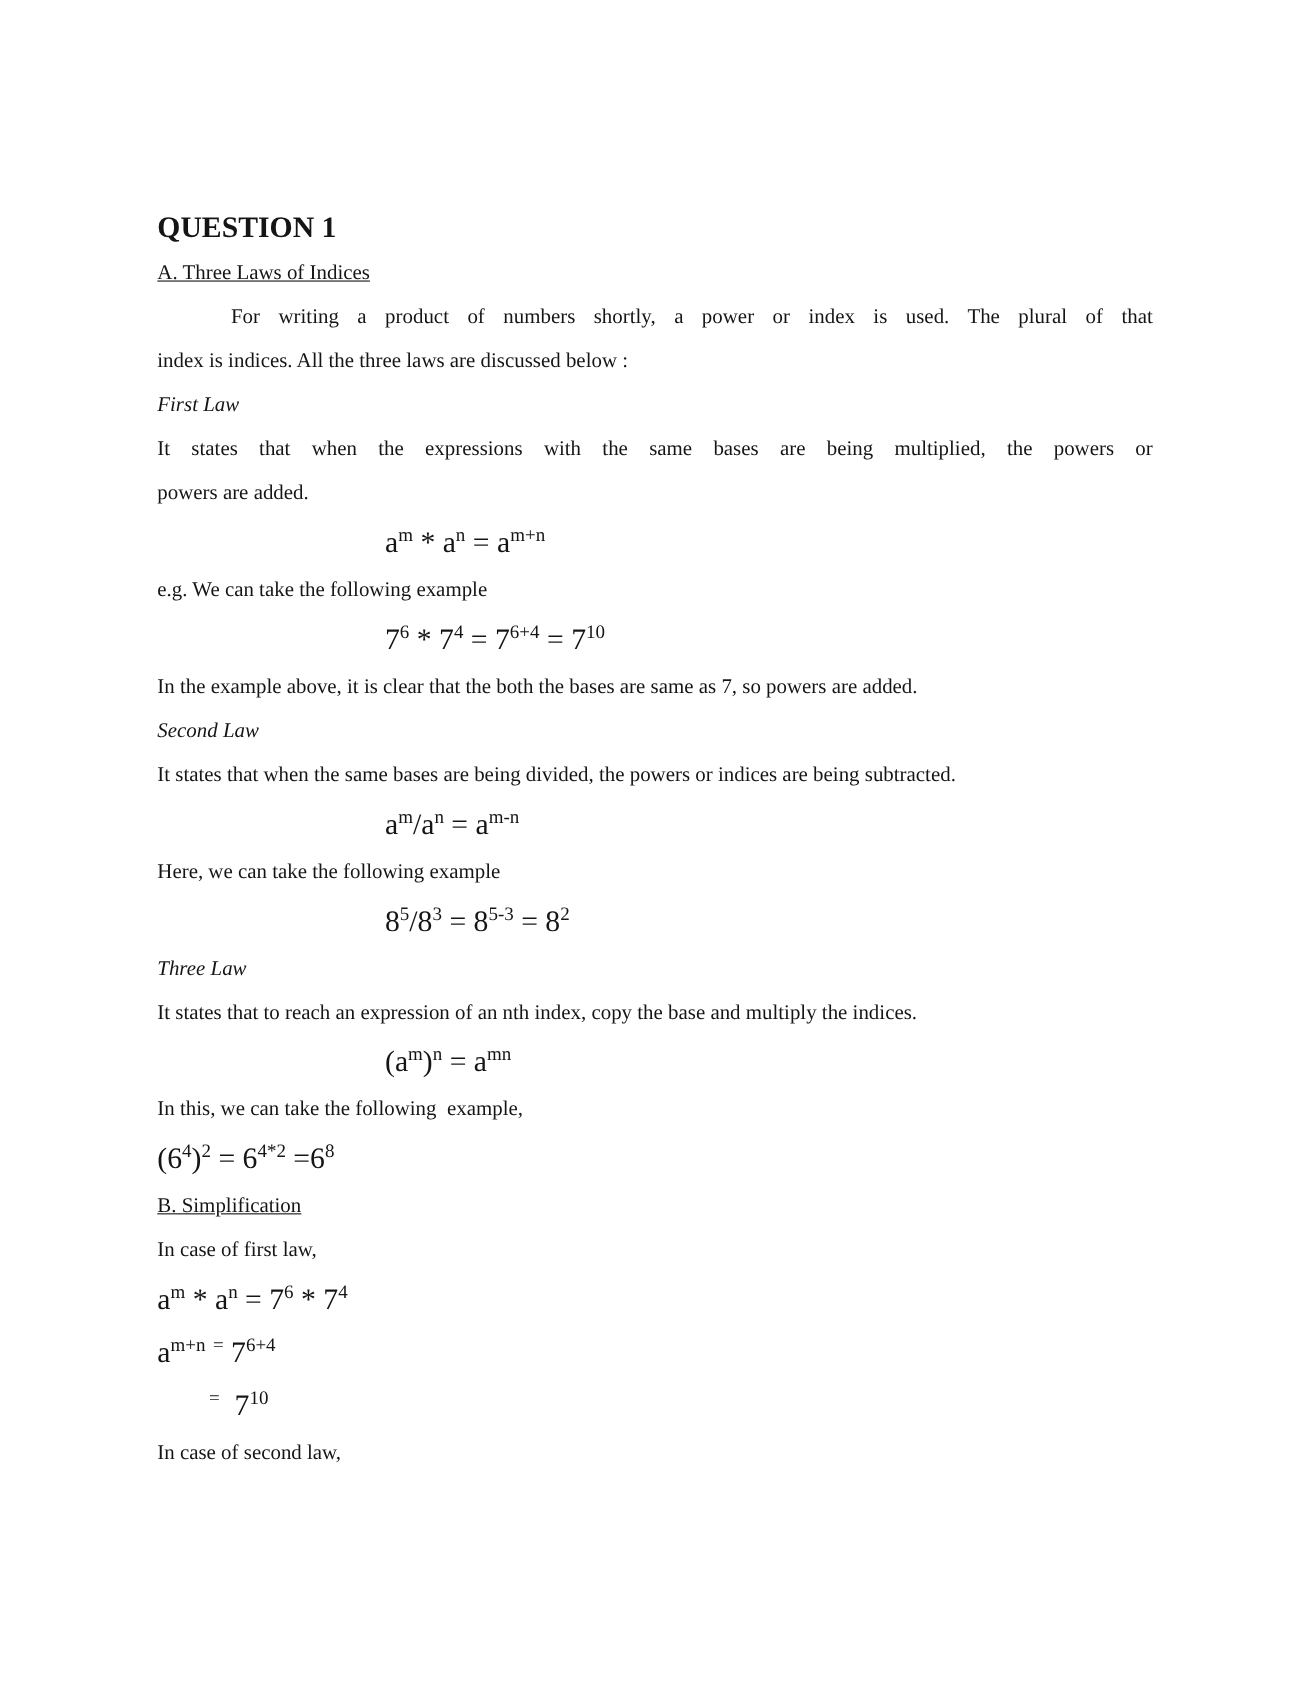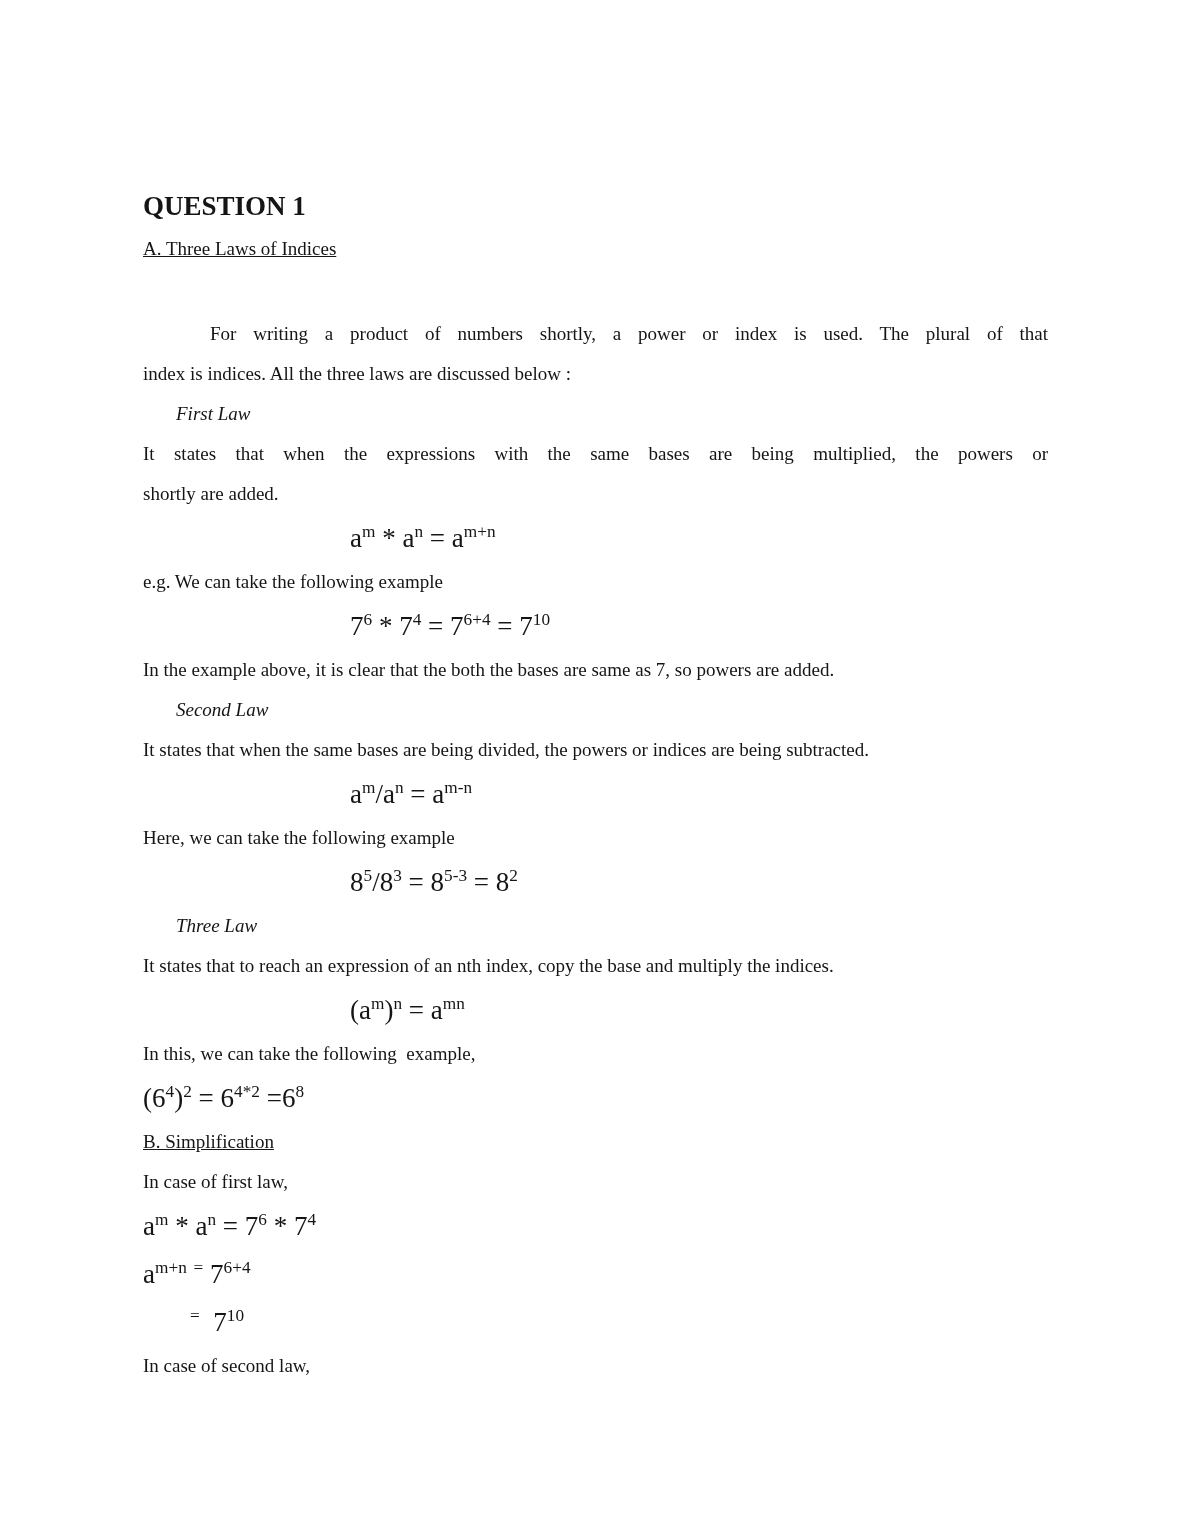--- a/index.html
+++ b/index.html
@@ -26,27 +26,27 @@
     white-space: pre;
   }
   .line {
     font-size: 19px;
     line-height: 40px;
     height: 40px;
     white-space: pre;
   }
   .line.wrapable { white-space: normal; }
   .heading-underline { text-decoration: underline; }
-  .italic { font-style: italic; margin-left: 33px; }
+  .italic { font-style: italic; }
   .just {
     white-space: normal;
     text-align: justify;
     text-align-last: justify;
   }
-  .indent-first { text-indent: 67px; margin-top: 45px; }
+  .indent-first { text-indent: 67px; }
   .formula {
     font-size: 27px;
     line-height: 48px;
     height: 48px;
     white-space: pre;
   }
   .formula.ind { padding-left: 207px; }
   .formula.ind-small { padding-left: 47px; }
   sup { font-size: 0.64em; line-height: 0; }
   .page-number {
@@ -65,21 +65,21 @@
 
     <div class="title">QUESTION 1</div>
 
     <div class="line heading-underline">A. Three Laws of Indices</div>
 
     <div class="line just indent-first">For writing a product of numbers shortly, a power or index is used. The plural of that</div>
     <div class="line wrapable">index is indices. All the three laws are discussed below :</div>
 
     <div class="line italic">First Law</div>
     <div class="line just">It states that when the expressions with the same bases are being multiplied, the powers or</div>
-    <div class="line wrapable">shortly are added.</div>
+    <div class="line wrapable">powers are added.</div>
     <div class="formula ind">a<sup>m</sup> * a<sup>n</sup> = a<sup>m+n</sup></div>
     <div class="line">e.g. We can take the following example</div>
     <div class="formula ind">7<sup>6</sup> * 7<sup>4</sup> = 7<sup>6+4</sup> = 7<sup>10</sup></div>
     <div class="line">In the example above, it is clear that the both the bases are same as 7, so powers are added.</div>
 
     <div class="line italic">Second Law</div>
     <div class="line">It states that when the same bases are being divided, the powers or indices are being subtracted.</div>
     <div class="formula ind">a<sup>m</sup>/a<sup>n</sup> = a<sup>m-n</sup></div>
     <div class="line">Here, we can take the following example</div>
     <div class="formula ind">8<sup>5</sup>/8<sup>3</sup> = 8<sup>5-3</sup> = 8<sup>2</sup></div>

